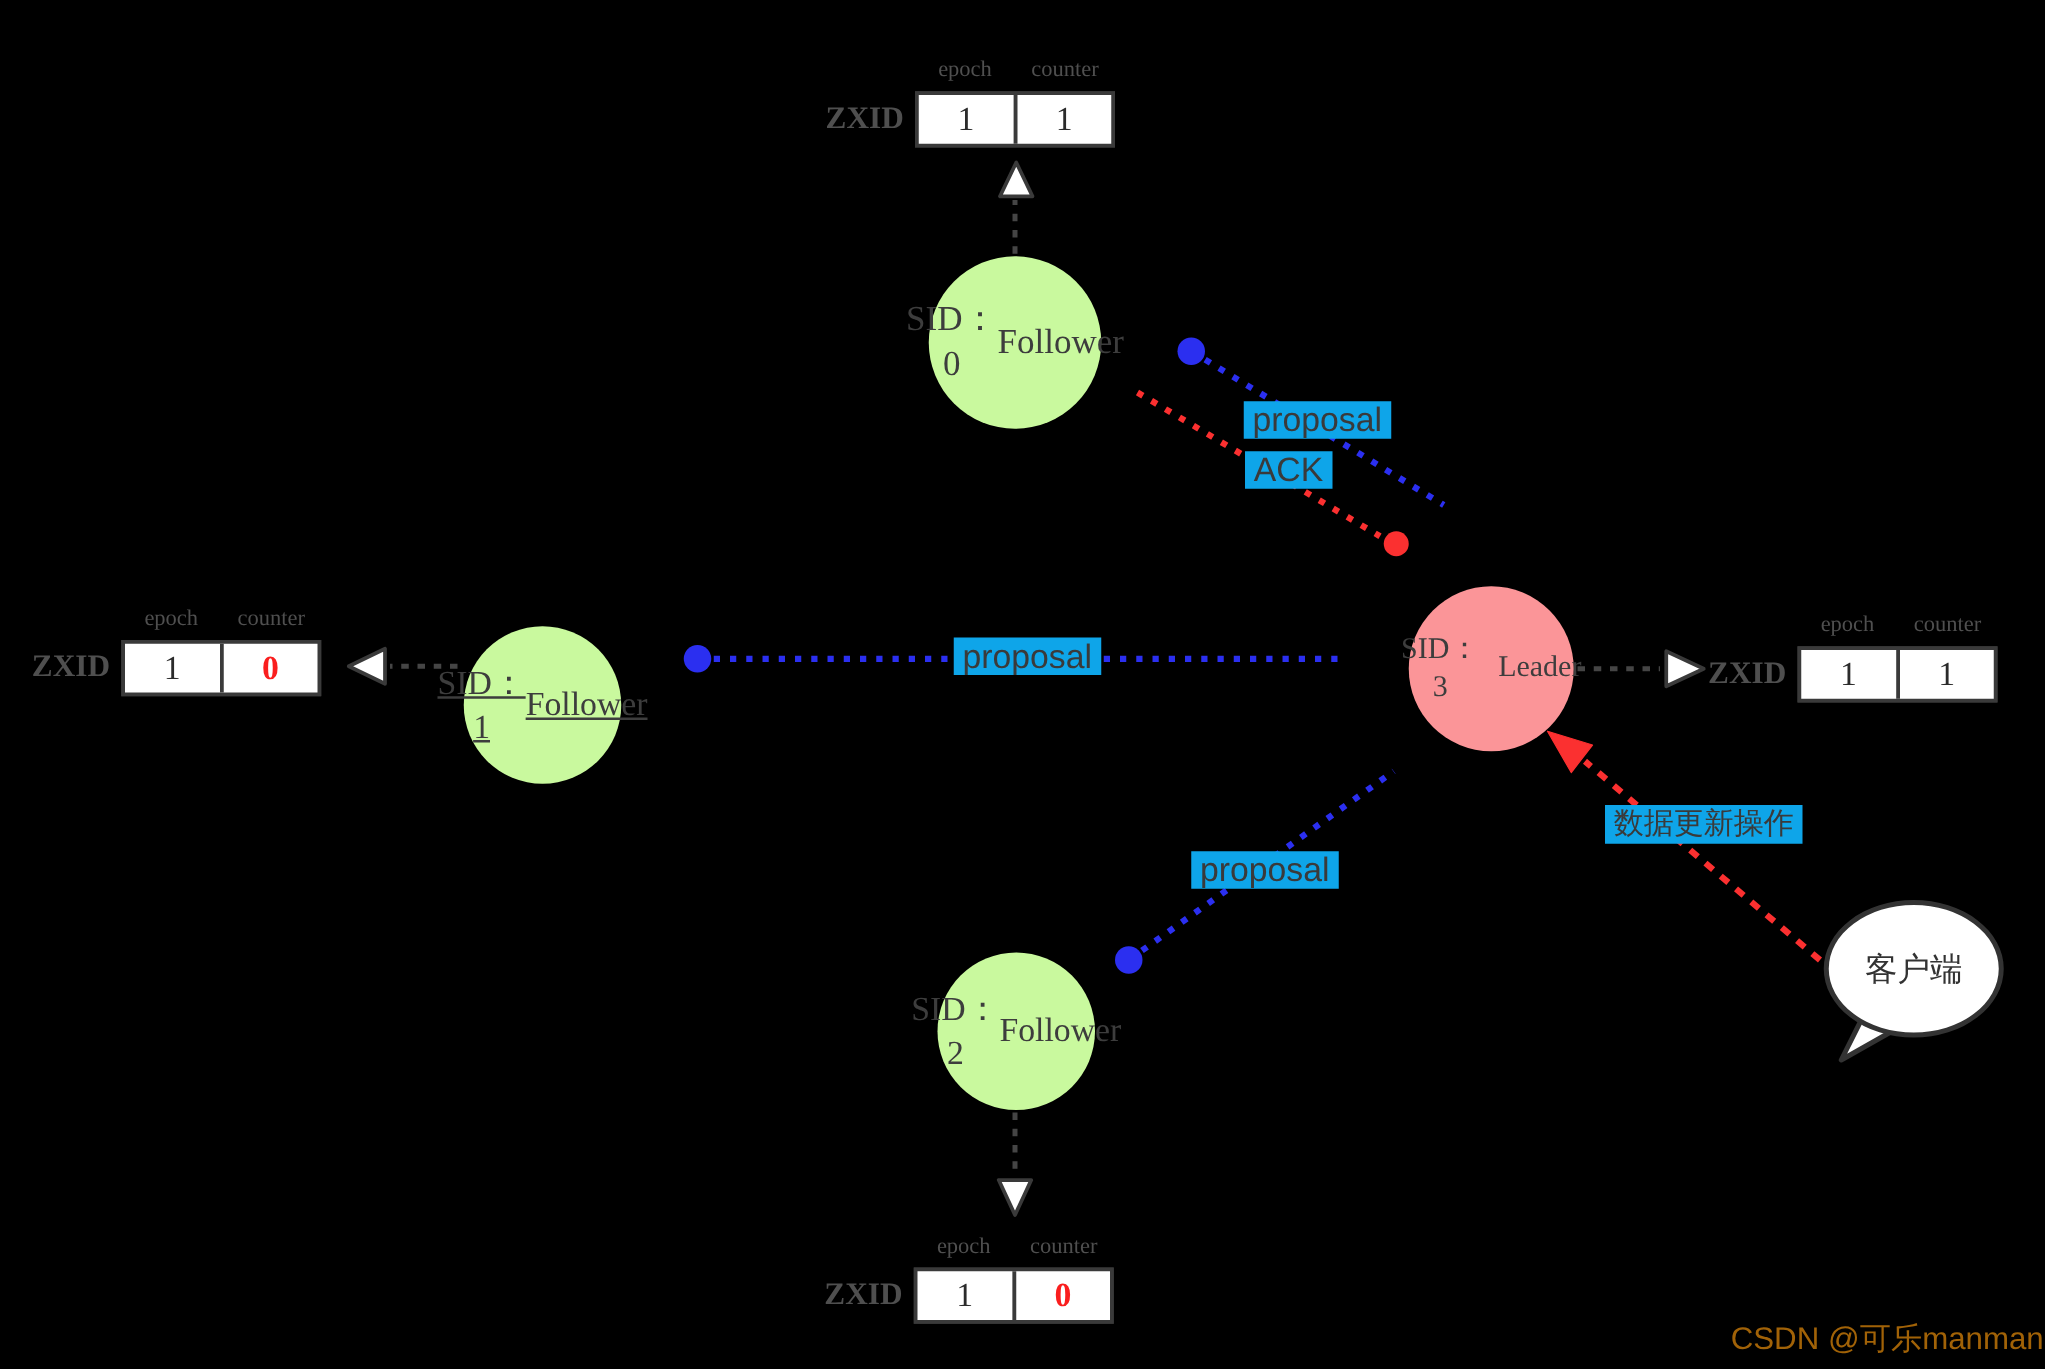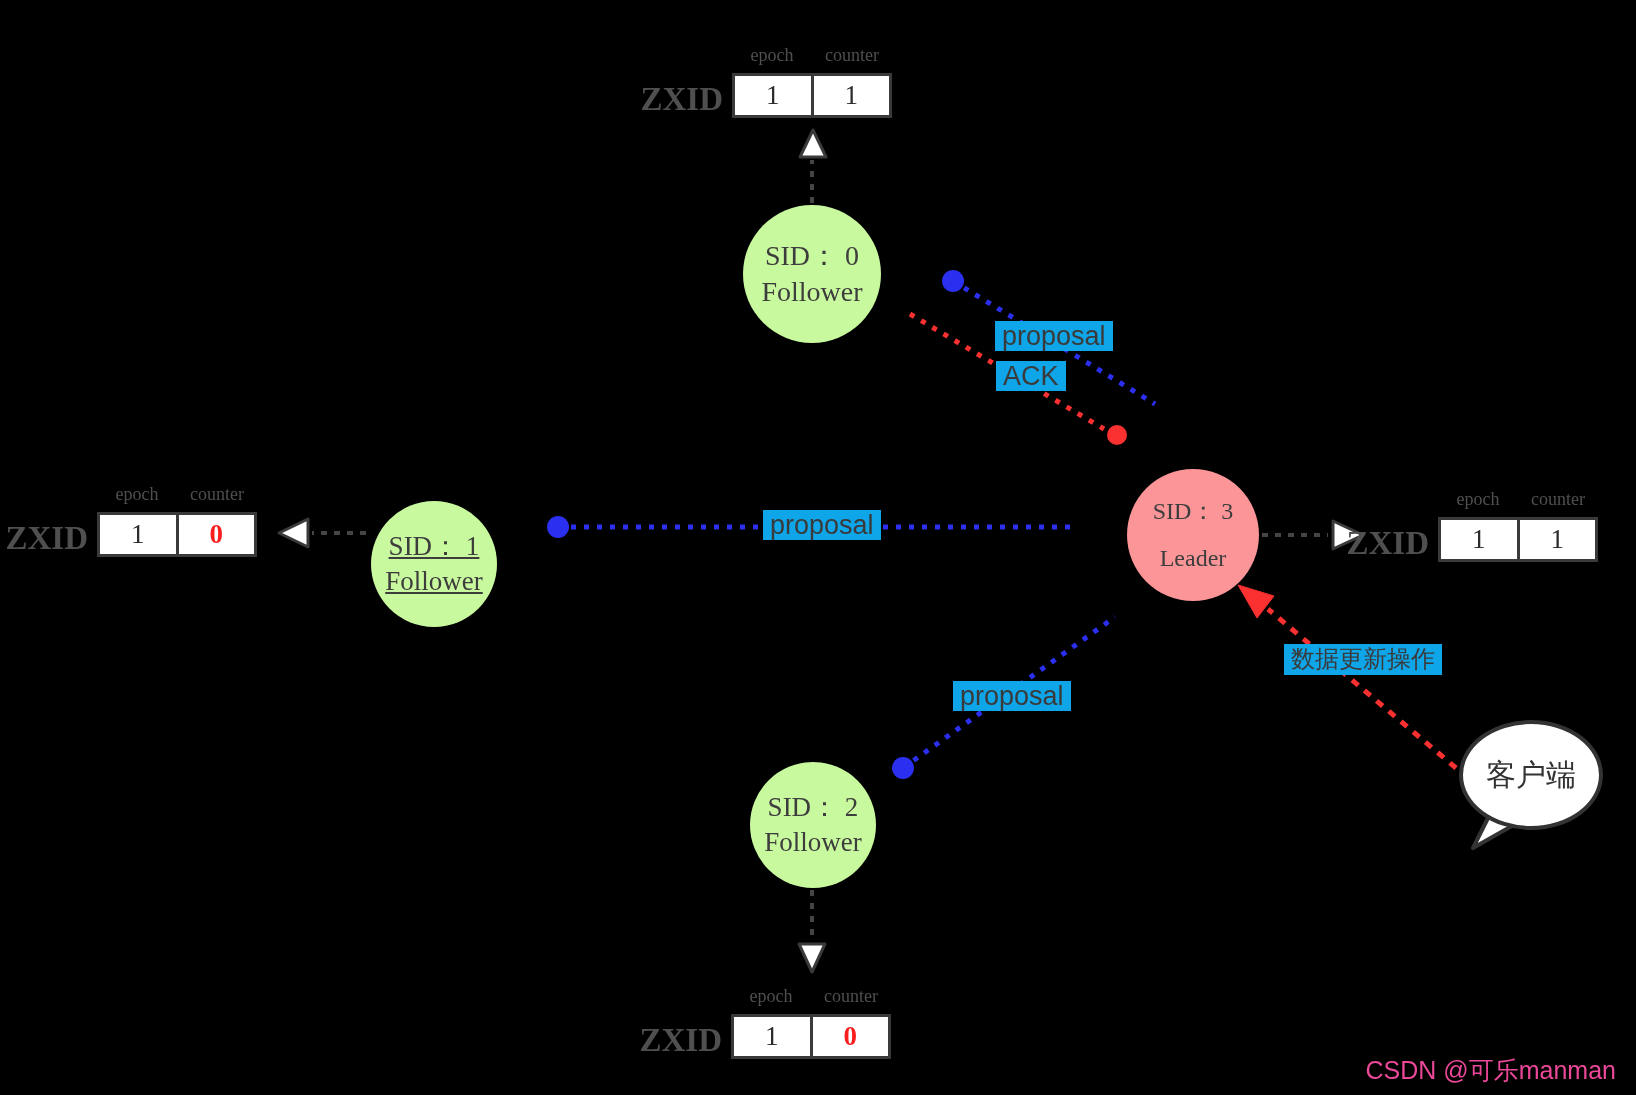--- a/index.html
+++ b/index.html
@@ -5,21 +5,21 @@
   html,body { margin:0; padding:0; background:#000; }
   #stage {
     position:relative; width:1636px; height:1095px; background:#000;
     overflow:hidden; font-family:"Liberation Sans","DejaVu Sans",sans-serif;
   }
   #wires { position:absolute; left:0; top:0; z-index:0; }
 
   
   .node {
     position:absolute; border-radius:50%; z-index:2;
-    display:flex; flex-direction:column; align-items:center; justify-content:center;
+    display:flex; flex-direction:row; align-items:center; justify-content:center;
     font-family:"Liberation Serif","DejaVu Serif",serif;
     color:#3d3d3d; text-align:center; line-height:1.3;
   }
   .node.follower { background:#c9f99e; }
   .node.leader   { background:#fb9598; }
   #node-f0 { left:743px; top:205px; width:138px; height:138px; font-size:28px; }
   #node-f1 { left:371px; top:501px; width:126px; height:126px; font-size:27px;text-decoration:underline; }
   #node-f2 { left:750px; top:762px; width:126px; height:126px; font-size:27px; }
   #node-ld { left:1127px; top:469px; width:132px; height:132px; font-size:24px;gap:15px; }
 
@@ -29,46 +29,46 @@
   .zxid-headers { display:flex; margin-bottom:5px; color:#4f4f4f;
                   font-size:18px; line-height:26px; text-align:center; }
   .zxid-headers span { flex:1; }
   .zxid-table { display:flex; height:39px; border:3px solid #3a3a3a;
                 background:#3a3a3a; }
   .zxid-cell { flex:1; background:#fff; display:flex; align-items:center;
                justify-content:center; font-size:27px; color:#2b2b2b; }
   .zxid-cell + .zxid-cell { border-left:3px solid #3a3a3a; }
   .zxid-cell.red { color:#fa1e1e; font-weight:bold; }
   .zxid-rowlabel { position:absolute; right:calc(100% + 9px); top:39px;
-                   color:#4f4f4f; font-size:33px; font-weight:bold; white-space:nowrap; }
+                   color:#4f4f4f; font-size:25px; font-weight:bold; white-space:nowrap; }
   #zxid-top    { left:732px;  top:42px;  }
   #zxid-left   { left:97px;   top:481px; }
   #zxid-right  { left:1438px; top:486px; }
   #zxid-bottom { left:731px;  top:983px; }
 
   
   .edge-label { position:absolute; z-index:3; background:#0ea5e9; color:#3a3a3a;
                 padding:0 7px; line-height:1.12; white-space:nowrap; }
   #lbl-proposal-top    { left:995px;  top:321px; font-size:27px; }
   #lbl-ack             { left:996px;  top:361px; font-size:27px;text-align:right; }
   #lbl-proposal-mid    { left:763px;  top:510px; font-size:27px; }
   #lbl-proposal-bottom { left:953px;  top:681px; font-size:27px; }
   #lbl-update          { left:1284px; top:644px; font-size:24px; padding:2px 7px; }
 
   
   #client-bubble {
     position:absolute; left:1459px; top:720px; width:136px; height:102px;
     background:#fff; border:4px solid #333; border-radius:50%; z-index:2;
     display:flex; align-items:center; justify-content:center;
-    font-size:30px; color:#333;
+    font-size:26px; color:#333;
   }
 
   
-  #watermark { position:absolute; right:20px; bottom:8px; z-index:3;
-               color:#ec4899; font-size:25px; }
+  #watermark { position:absolute; right:1px; bottom:8px; z-index:3;
+               color:#a16207; font-size:25px; }
 </style>
 </head>
 <body>
 
 <div id="stage">
 
   <svg id="wires" width="1636" height="1095" viewBox="0 0 1636 1095">
 
     <g stroke="#454545" stroke-width="4" stroke-dasharray="6 7" fill="none">
       <line x1="812" y1="203" x2="812" y2="160"></line>

